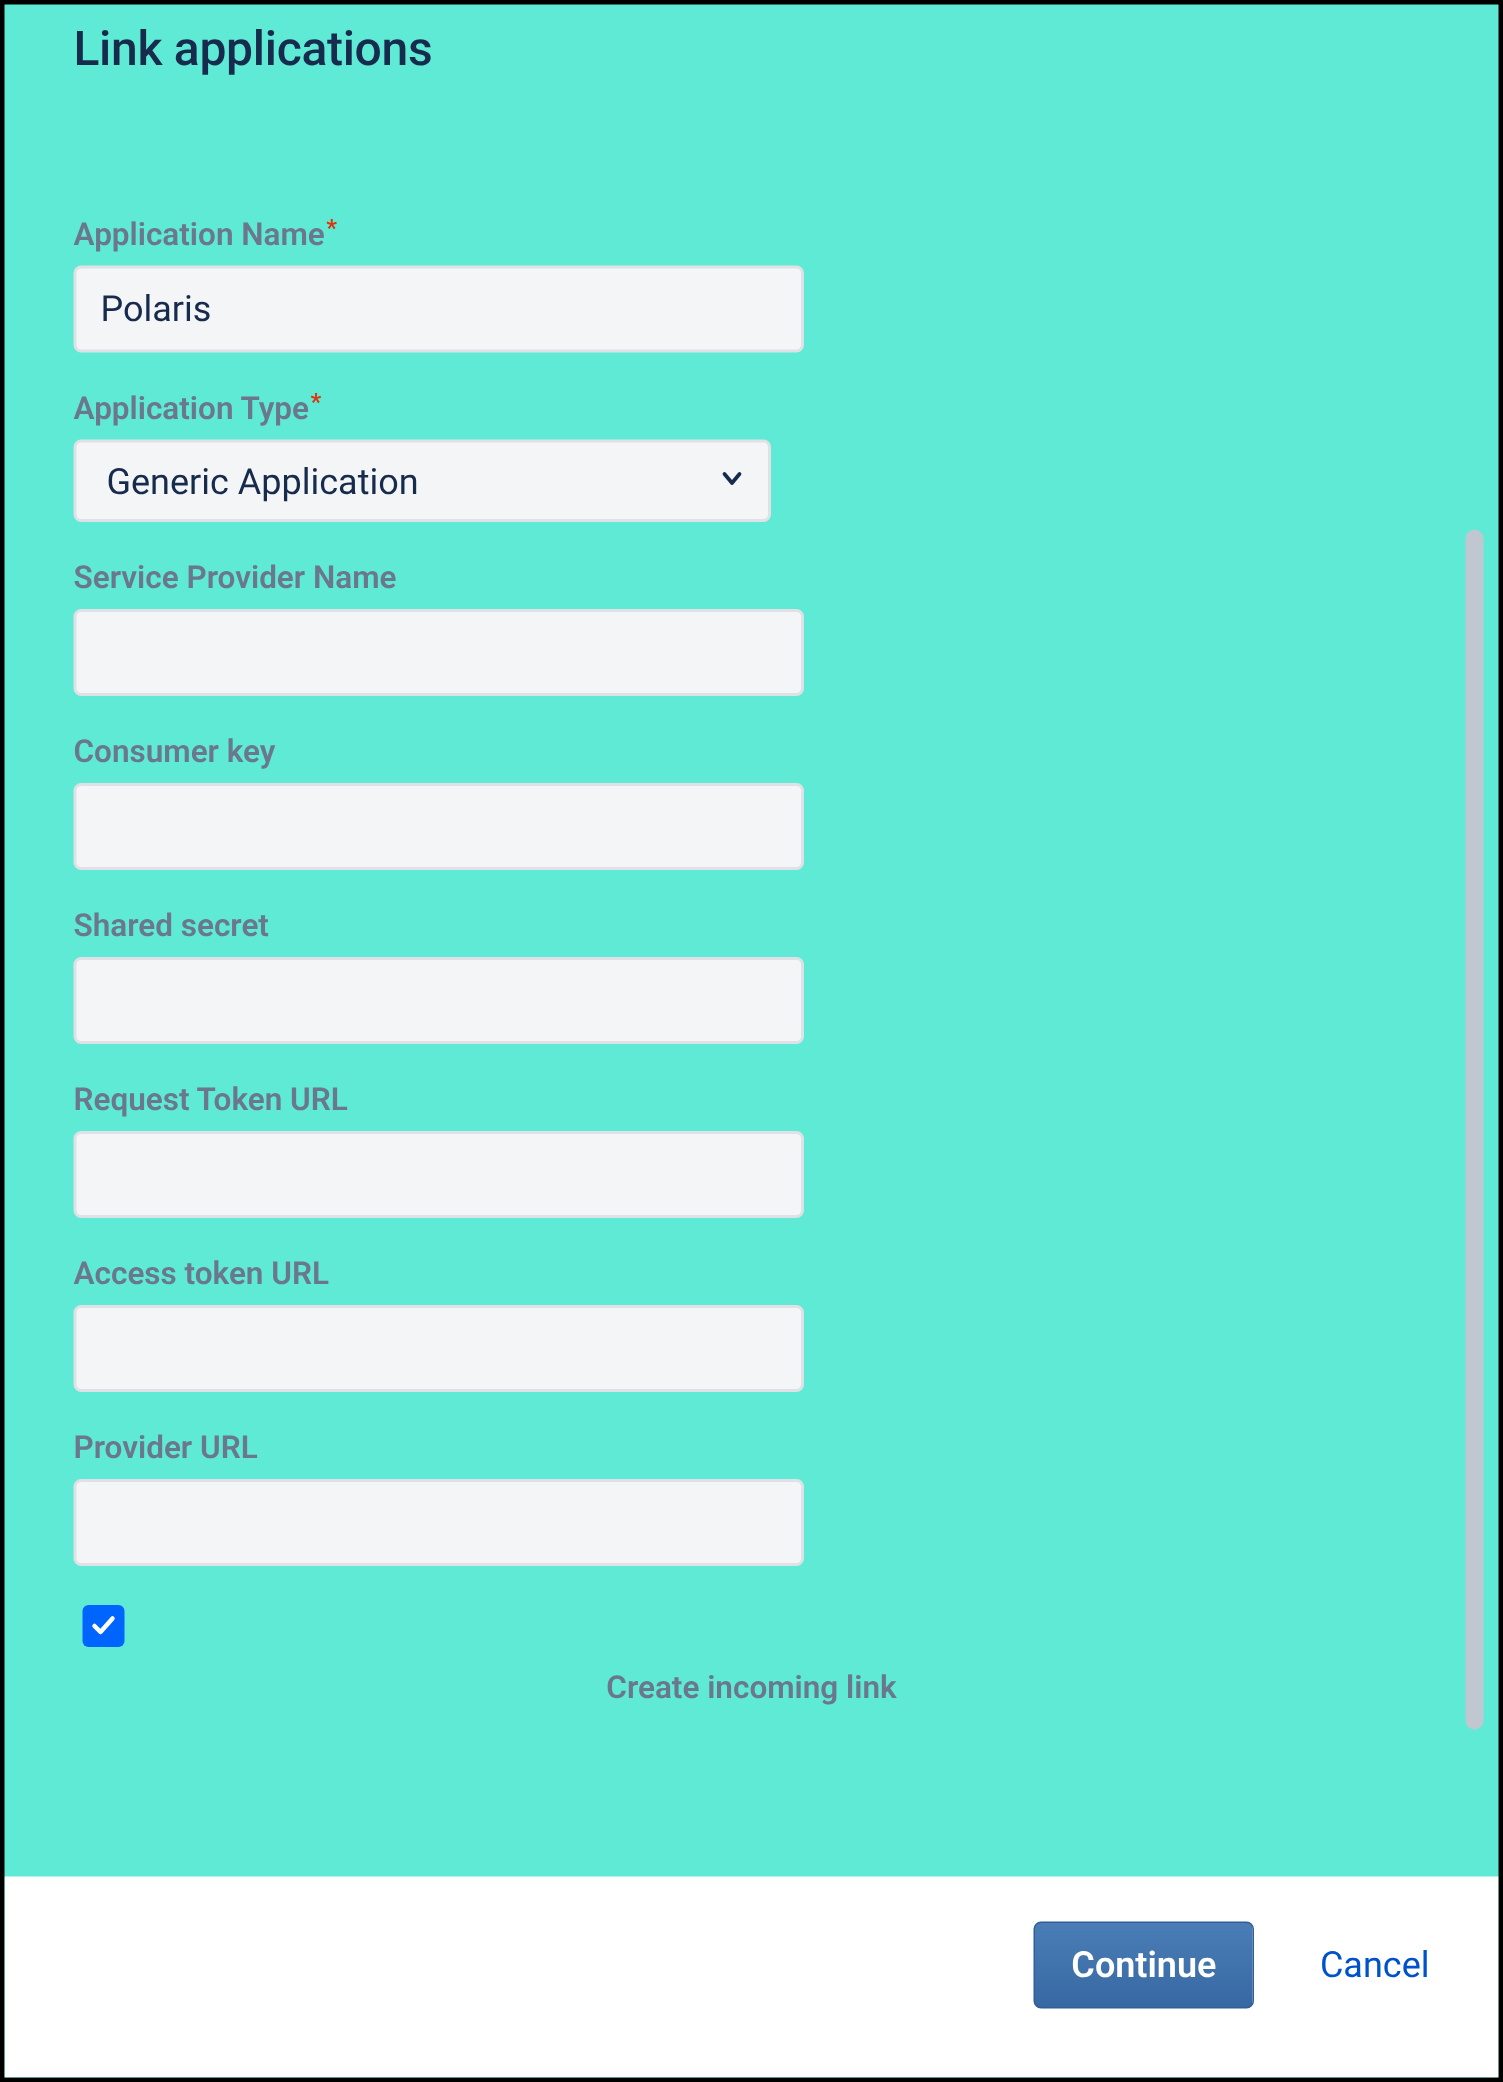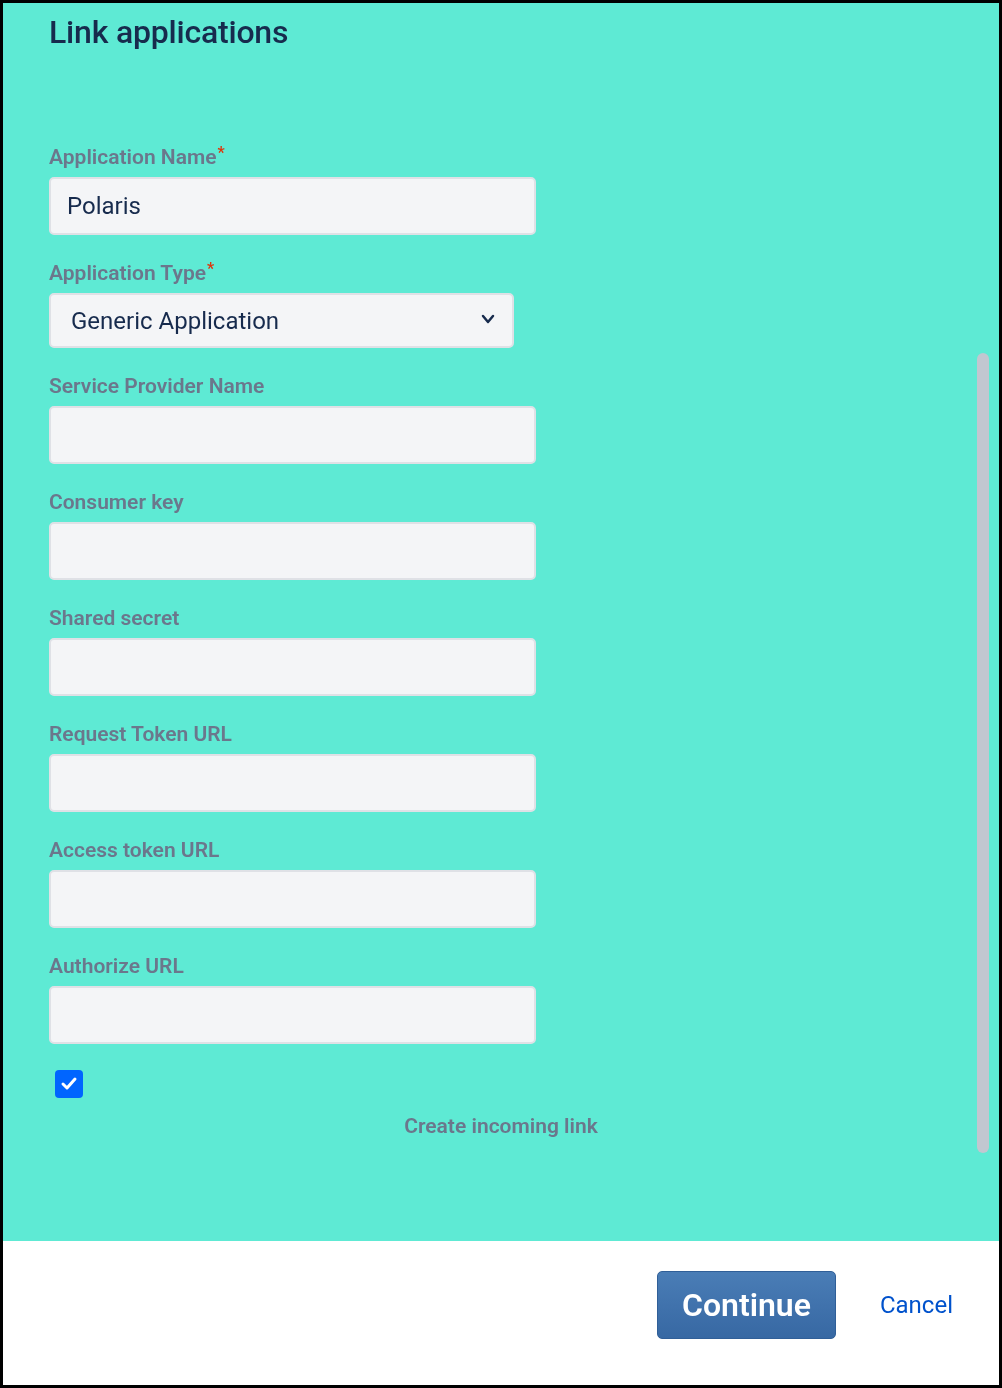--- a/index.html
+++ b/index.html
@@ -136,21 +136,21 @@
       align-items: center;
       gap: 24px;
       background: #fff;
     }
     .btn-primary {
       background: #3B73AF;
       background: linear-gradient(to bottom, #4A7DB6, #3768A3);
       color: #fff;
       border: 1px solid #305F98;
       border-radius: 5px;
-      font-size: 32px;
+      font-size: 24px;
       font-weight: 600;
       padding: 14px 24px;
       cursor: pointer;
       font-family: inherit;
     }
     .btn-link {
       background: none;
       border: none;
       color: #0052CC;
       font-size: 24px;
@@ -211,21 +211,21 @@
         <label class="form-label">Request Token URL</label>
         <input type="text" class="text-input" value="" style="">
       </div>
 
       <div class="form-group">
         <label class="form-label">Access token URL</label>
         <input type="text" class="text-input" value="" style="">
       </div>
 
       <div class="form-group">
-        <label class="form-label">Authorize URL</label>
+        <label class="form-label">Provider URL</label>
         <input type="text" class="text-input" value="" style="">
       </div>
 
       <div class="checkbox-group">
         <div class="checkbox-box">
           <svg width="18" height="18" viewBox="0 0 18 18">
               <path d="M3 9l4 4 8-9" stroke="#fff" stroke-width="3" fill="none" stroke-linecap="round" stroke-linejoin="round"></path>
             </svg>
         </div>
         <label class="checkbox-label">Create incoming link</label>

